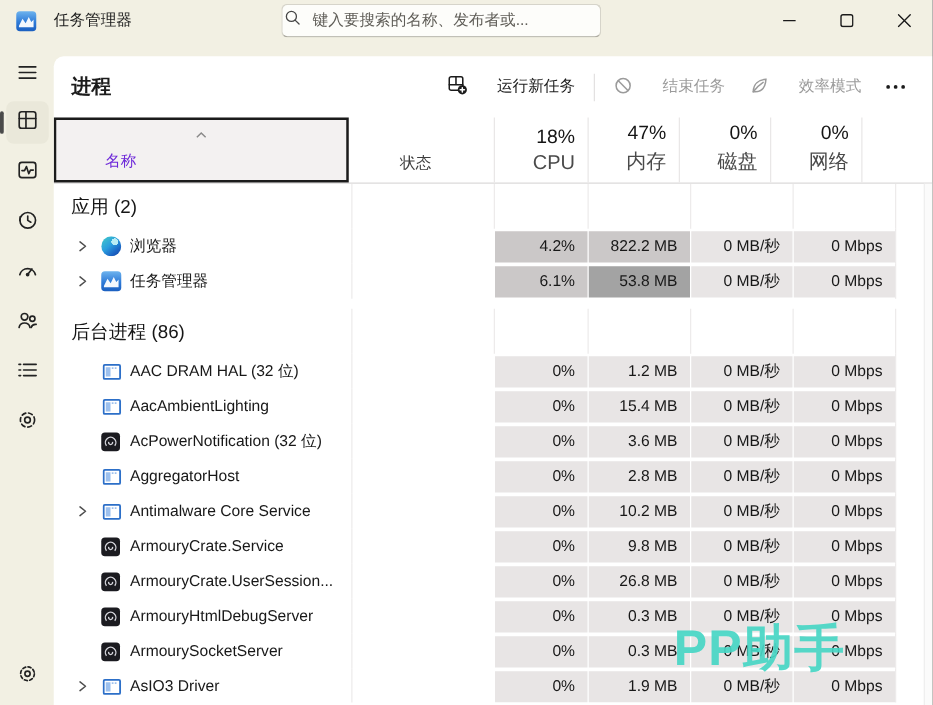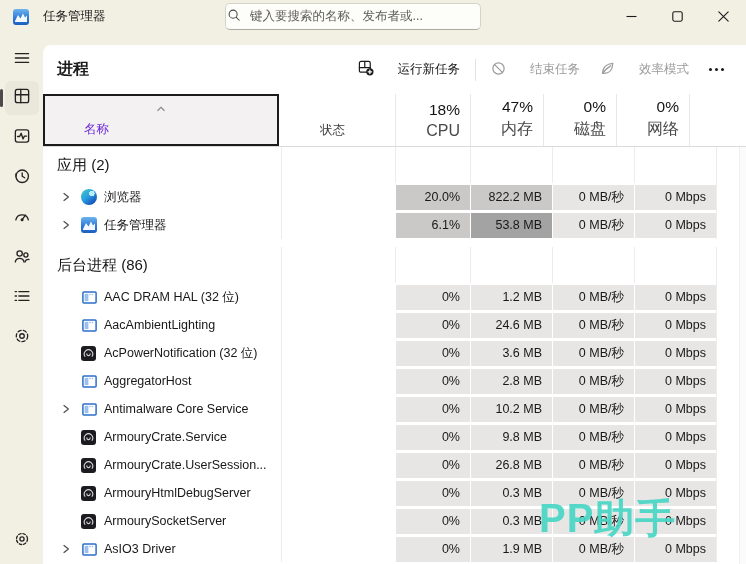--- a/index.html
+++ b/index.html
@@ -297,21 +297,21 @@
                 <path d="M3 1.5 L7.4 5 L3 8.5" stroke="#4e4e4e" fill="none" stroke-width="1.2" stroke-linecap="round" stroke-linejoin="round"></path>
               </svg>
             </span>
             <span class="icon-slot">
               <span class="pic edge"></span>
             </span>
             <span class="p-label">浏览器</span>
           </div>
           <div class="c-status"></div>
           <div class="c-val cpu">
-            <div class="fill heat-dark">20.0%</div>
+            <div class="fill heat-dark">4.2%</div>
           </div>
           <div class="c-val">
             <div class="fill heat-dark">822.2 MB</div>
           </div>
           <div class="c-val">
             <div class="fill heat-light">0 MB/秒</div>
           </div>
           <div class="c-val">
             <div class="fill heat-light">0 Mbps</div>
           </div>
@@ -402,21 +402,21 @@
                 </svg>
               </span>
             </span>
             <span class="p-label">AacAmbientLighting</span>
           </div>
           <div class="c-status"></div>
           <div class="c-val cpu">
             <div class="fill heat-light">0%</div>
           </div>
           <div class="c-val">
-            <div class="fill heat-light">24.6 MB</div>
+            <div class="fill heat-light">15.4 MB</div>
           </div>
           <div class="c-val">
             <div class="fill heat-light">0 MB/秒</div>
           </div>
           <div class="c-val">
             <div class="fill heat-light">0 Mbps</div>
           </div>
           <div class="c-tail"></div>
         </div>
         <div class="prow data">

